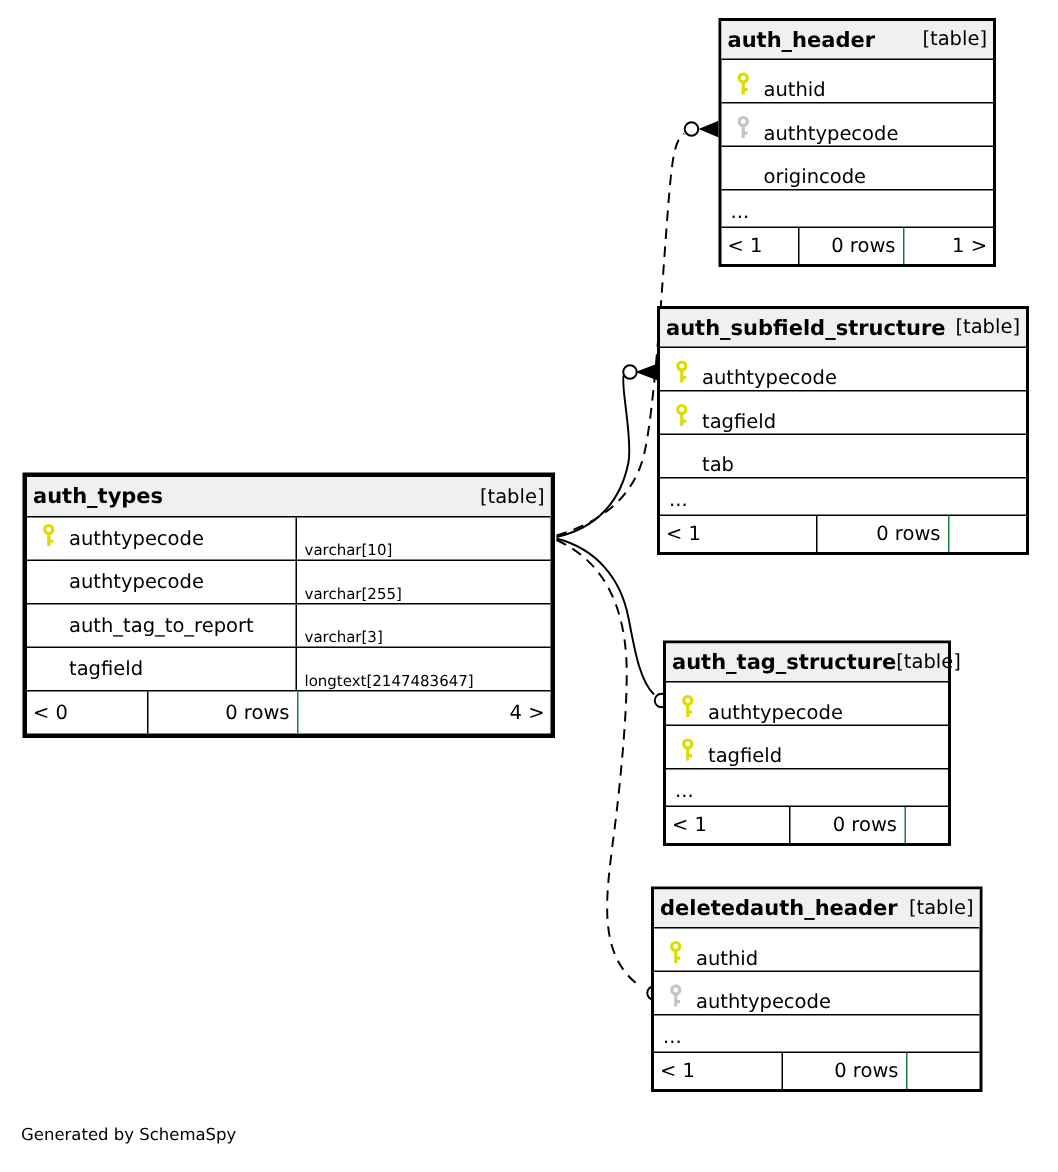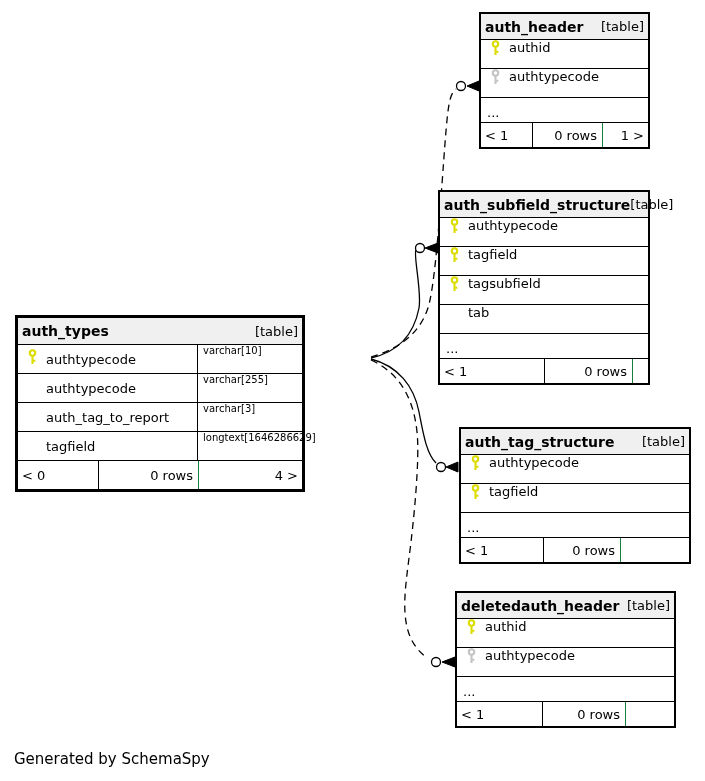--- a/index.html
+++ b/index.html
@@ -12,37 +12,37 @@
   .tbl{position:absolute;background:#fff;border:2px solid #000;box-sizing:border-box;z-index:1}
   #t-auth-types{border-width:3px}
   .thead{
     display:flex;justify-content:space-between;align-items:center;
     background:var(--header-bg,#f0f0f0);height:26px;padding:0 4px;
     border-bottom:1px solid #000;box-sizing:border-box;
   }
   #t-auth-types .thead{height:27px}
   .ttitle{font-weight:bold;font-size:14px;white-space:nowrap}
   .ttag{font-size:13px;white-space:nowrap}
-  .trow{display:flex;align-items:flex-start;height:29px;border-bottom:1px solid #000;box-sizing:border-box}
+  .trow{display:flex;align-items:flex-end;height:29px;border-bottom:1px solid #000;box-sizing:border-box}
   .keycell{width:28px;min-width:28px;display:flex;justify-content:center;align-items:center}
   .key.pk{color:var(--pk-key,#dcdc00)}
   .key.fk{color:var(--fk-key,#c4c4c4)}
   .cname{font-size:13px;white-space:nowrap}
   .name-col{width:180px;min-width:180px;display:flex;align-items:center;height:100%;
     border-right:1px solid #000;box-sizing:border-box}
   .type-col{padding-left:5px;font-size:10px;white-space:nowrap}
   .tellip{height:25px;display:flex;align-items:flex-end;padding:0 0 3px 6px;font-size:13px;
     border-bottom:1px solid #000;box-sizing:border-box;line-height:13px}
   .tfoot{display:flex;height:24px;font-size:13px}
   #t-auth-types .tfoot{height:28px}
   .fc{box-sizing:border-box;height:100%;display:flex;align-items:center;white-space:nowrap}
   .fl{padding-left:4px;border-right:1px solid #000}
   .fm{justify-content:flex-end;padding-right:5px;border-right:1px solid #15803d}
   .fr{justify-content:flex-end;padding-right:4px;flex:1}
-  #footer-note{position:absolute;left:14px;top:750px;font-size:15px;z-index:1}
+  #footer-note{position:absolute;left:14px;top:750px;font-size:11px;z-index:1}
   svg.edge-layer path{fill:none;stroke:#000;stroke-width:1.3}
   svg.edge-layer path.dashed{stroke-dasharray:7 5}
   svg.edge-layer circle{fill:#fff;stroke:#000;stroke-width:1.3}
   svg.edge-layer polygon{fill:#000;stroke:#000}
 </style>
 </head>
 <body>
 
 <svg id="edges" class="edge-layer" width="705" height="781" viewBox="0 0 705 781">
 
@@ -64,21 +64,21 @@
     <polygon points="458,462 458,472 446,467"></polygon>
   </g>
 
   <g>
     <path class="dashed" d="M 371 360 C 402 374, 414 402, 417 432 C 420 458, 414 520, 409 558 C 404 598, 398 636, 426 657"></path>
     <circle cx="436" cy="662" r="4.5"></circle>
     <polygon points="455,657 455,667 442,662"></polygon>
   </g>
 </svg>
 
-<div class="tbl" id="t-auth-header" style="left:479px;top:12px;width:171px">
+<div class="tbl" id="t-auth-header" style="left:479px;top:12px;width:185px">
   <div class="thead">
     <span class="ttitle">auth_header</span>
     <span class="ttag">[table]</span>
   </div>
   <div class="trow">
     <span class="keycell">
         <span class="key pk">
       <svg width="11" height="16" viewBox="0 0 11 16">
             <circle cx="5.5" cy="4" r="2.7" fill="none" stroke="currentColor" stroke-width="2.1"></circle>
             <path d="M5.5 6.8 L5.5 15 M5.5 11.7 L8.4 11.7" stroke="currentColor" stroke-width="2.1" fill="none"></path>
@@ -90,30 +90,34 @@
   <div class="trow">
     <span class="keycell">
         <span class="key fk">
       <svg width="11" height="16" viewBox="0 0 11 16">
             <circle cx="5.5" cy="4" r="2.7" fill="none" stroke="currentColor" stroke-width="2.1"></circle>
             <path d="M5.5 6.8 L5.5 15 M5.5 11.7 L8.4 11.7" stroke="currentColor" stroke-width="2.1" fill="none"></path>
           </svg>
     </span>
       </span>
     <span class="cname">authtypecode</span>
+  </div>
+  <div class="trow">
+    <span class="keycell"></span>
+    <span class="cname">origincode</span>
   </div>
   <div class="tellip">...</div>
   <div class="tfoot">
     <span class="fc fl" style="width:52px">&lt; 1</span>
     <span class="fc fm" style="width:70px">0 rows</span>
     <span class="fc fr">1 &gt;</span>
   </div>
 </div>
 
-<div class="tbl" id="t-subfield" style="left:438px;top:190px;width:212px">
+<div class="tbl" id="t-subfield" style="left:438px;top:204px;width:248px">
   <div class="thead">
     <span class="ttitle">auth_subfield_structure</span>
     <span class="ttag">[table]</span>
   </div>
   <div class="trow">
     <span class="keycell">
         <span class="key pk">
       <svg width="11" height="16" viewBox="0 0 11 16">
             <circle cx="5.5" cy="4" r="2.7" fill="none" stroke="currentColor" stroke-width="2.1"></circle>
             <path d="M5.5 6.8 L5.5 15 M5.5 11.7 L8.4 11.7" stroke="currentColor" stroke-width="2.1" fill="none"></path>
@@ -125,45 +129,34 @@
   <div class="trow">
     <span class="keycell">
         <span class="key pk">
       <svg width="11" height="16" viewBox="0 0 11 16">
             <circle cx="5.5" cy="4" r="2.7" fill="none" stroke="currentColor" stroke-width="2.1"></circle>
             <path d="M5.5 6.8 L5.5 15 M5.5 11.7 L8.4 11.7" stroke="currentColor" stroke-width="2.1" fill="none"></path>
           </svg>
     </span>
       </span>
     <span class="cname">tagfield</span>
-  </div>
-  <div class="trow">
-    <span class="keycell">
-        <span class="key pk">
-      <svg width="11" height="16" viewBox="0 0 11 16">
-            <circle cx="5.5" cy="4" r="2.7" fill="none" stroke="currentColor" stroke-width="2.1"></circle>
-            <path d="M5.5 6.8 L5.5 15 M5.5 11.7 L8.4 11.7" stroke="currentColor" stroke-width="2.1" fill="none"></path>
-          </svg>
-    </span>
-      </span>
-    <span class="cname">tagsubfield</span>
   </div>
   <div class="trow">
     <span class="keycell"></span>
     <span class="cname">tab</span>
   </div>
   <div class="tellip">...</div>
   <div class="tfoot">
     <span class="fc fl" style="width:105px">&lt; 1</span>
     <span class="fc fm" style="width:88px">0 rows</span>
     <span class="fc fr"></span>
   </div>
 </div>
 
-<div class="tbl" id="t-auth-types" style="left:15px;top:315px;width:290px">
+<div class="tbl" id="t-auth-types" style="left:15px;top:315px;width:355px">
   <div class="thead">
     <span class="ttitle">auth_types</span>
     <span class="ttag">[table]</span>
   </div>
   <div class="trow">
     <span class="name-col">
       <span class="keycell">
           <span class="key pk">
         <svg width="11" height="16" viewBox="0 0 11 16">
               <circle cx="5.5" cy="4" r="2.7" fill="none" stroke="currentColor" stroke-width="2.1"></circle>
@@ -187,30 +180,30 @@
       <span class="keycell"></span>
       <span class="cname">auth_tag_to_report</span>
     </span>
     <span class="type-col">varchar[3]</span>
   </div>
   <div class="trow">
     <span class="name-col">
       <span class="keycell"></span>
       <span class="cname">tagfield</span>
     </span>
-    <span class="type-col">longtext[1646286629]</span>
+    <span class="type-col">longtext[2147483647]</span>
   </div>
   <div class="tfoot">
     <span class="fc fl" style="width:81px">&lt; 0</span>
     <span class="fc fm" style="width:100px">0 rows</span>
     <span class="fc fr">4 &gt;</span>
   </div>
 </div>
 
-<div class="tbl" id="t-tag-structure" style="left:459px;top:427px;width:232px">
+<div class="tbl" id="t-tag-structure" style="left:442px;top:427px;width:192px">
   <div class="thead">
     <span class="ttitle">auth_tag_structure</span>
     <span class="ttag">[table]</span>
   </div>
   <div class="trow">
     <span class="keycell">
         <span class="key pk">
       <svg width="11" height="16" viewBox="0 0 11 16">
             <circle cx="5.5" cy="4" r="2.7" fill="none" stroke="currentColor" stroke-width="2.1"></circle>
             <path d="M5.5 6.8 L5.5 15 M5.5 11.7 L8.4 11.7" stroke="currentColor" stroke-width="2.1" fill="none"></path>
@@ -231,21 +224,21 @@
     <span class="cname">tagfield</span>
   </div>
   <div class="tellip">...</div>
   <div class="tfoot">
     <span class="fc fl" style="width:83px">&lt; 1</span>
     <span class="fc fm" style="width:77px">0 rows</span>
     <span class="fc fr"></span>
   </div>
 </div>
 
-<div class="tbl" id="t-deleted" style="left:455px;top:591px;width:221px">
+<div class="tbl" id="t-deleted" style="left:434px;top:591px;width:221px">
   <div class="thead">
     <span class="ttitle">deletedauth_header</span>
     <span class="ttag">[table]</span>
   </div>
   <div class="trow">
     <span class="keycell">
         <span class="key pk">
       <svg width="11" height="16" viewBox="0 0 11 16">
             <circle cx="5.5" cy="4" r="2.7" fill="none" stroke="currentColor" stroke-width="2.1"></circle>
             <path d="M5.5 6.8 L5.5 15 M5.5 11.7 L8.4 11.7" stroke="currentColor" stroke-width="2.1" fill="none"></path>

